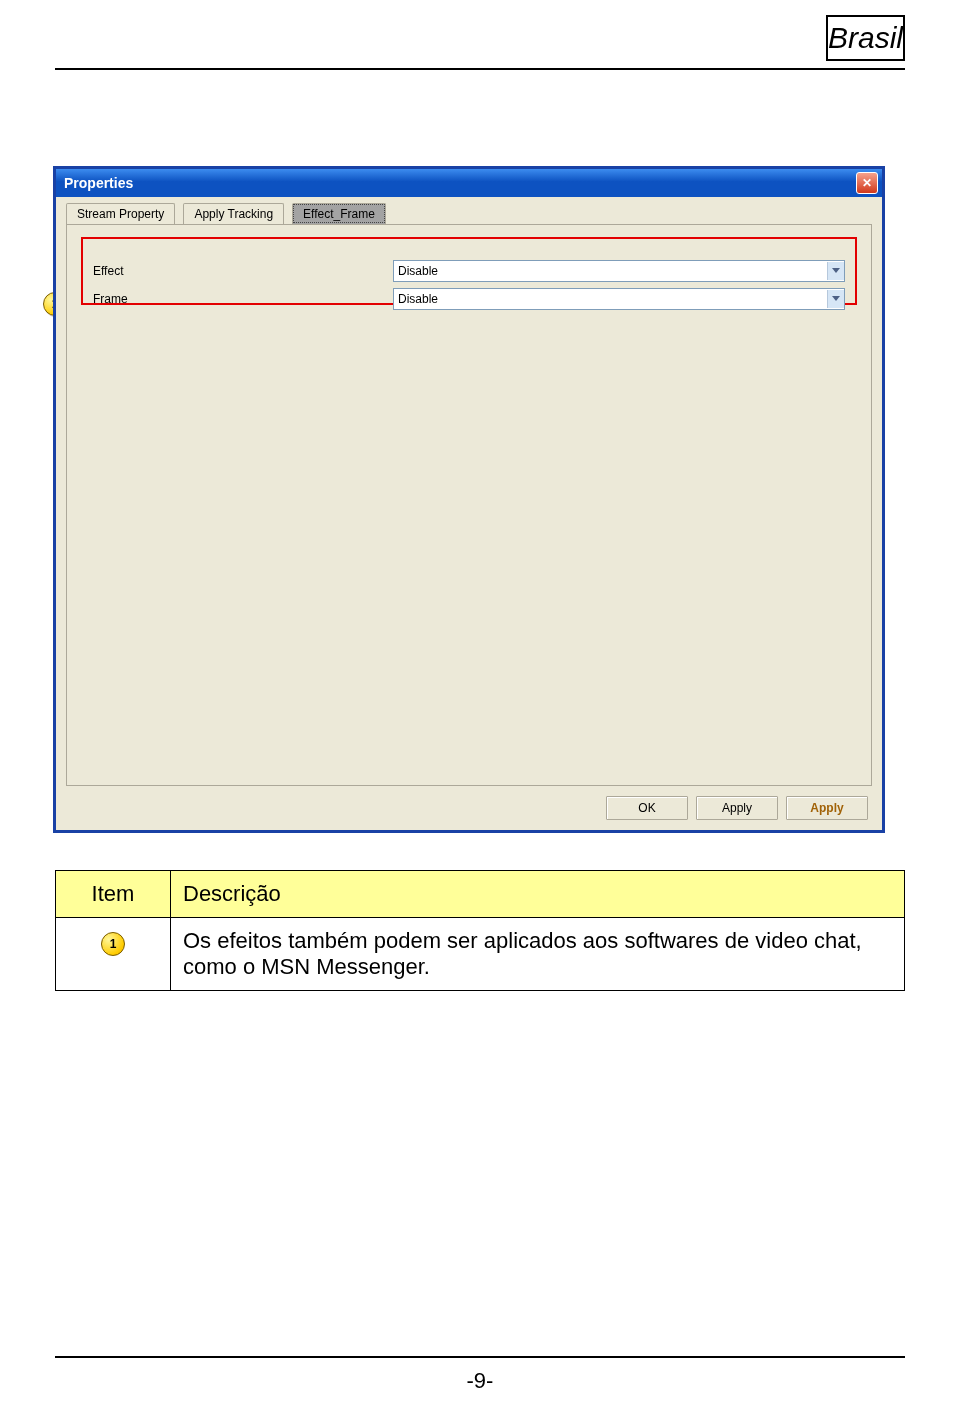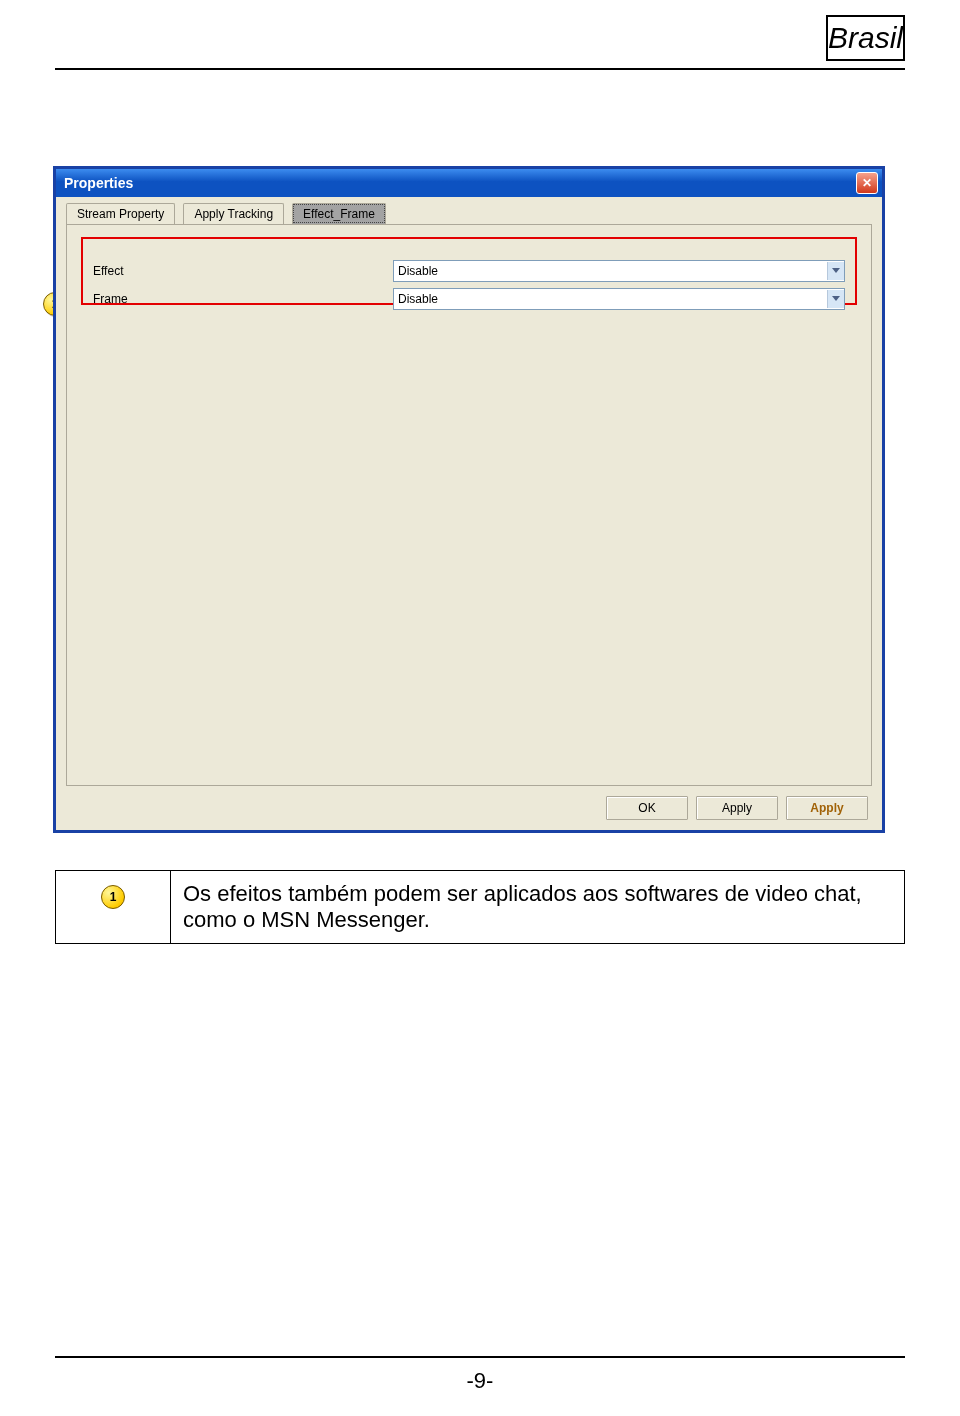--- a/index.html
+++ b/index.html
@@ -279,20 +279,24 @@
       <div class="button-row">
         <div class="win-btn">OK</div>
         <div class="win-btn">Apply</div>
         <div class="win-btn disabled">Apply</div>
       </div>
     </div>
   </div>
 
   <table class="desc-table">
     <tbody>
+        <tr>
+      <th class="col-item">Item</th>
+      <th>Descrição</th>
+    </tr>
     <tr>
       <td class="col-item">
         <span class="table-badge">1</span>
       </td>
       <td>Os efeitos também podem ser aplicados  aos softwares de video chat, como o MSN Messenger.</td>
     </tr>
   </tbody>
     </table>
 
   <div class="footer-rule"></div>

